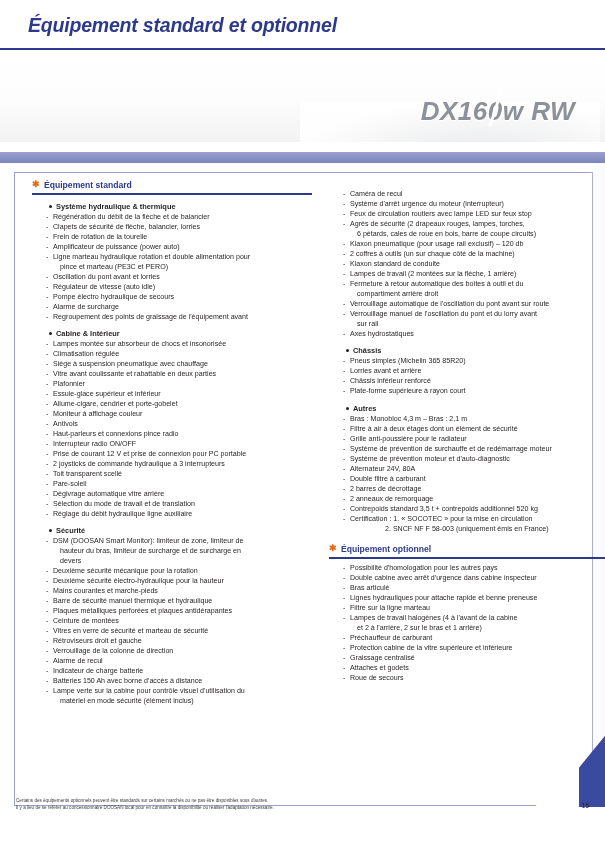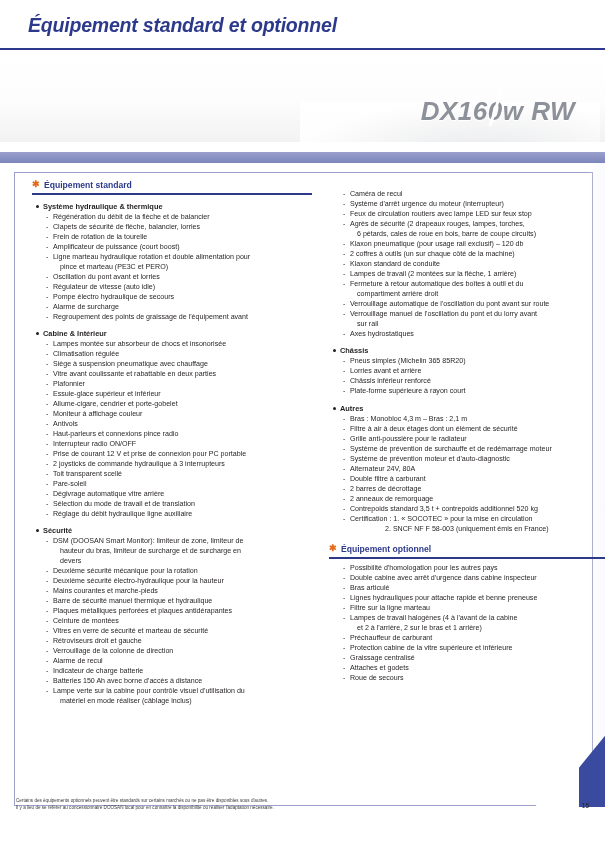--- a/index.html
+++ b/index.html
@@ -74,21 +74,21 @@
   }
   .sec-title .star{
     position:absolute;left:0;top:-1px;color:#e46b1b;font-size:9px;
   }
   .sec-rule{
     height:1.6px;background:#2d3a8c;margin:0 0 5px 0;
   }
 
   .grp{
     font-size:7.4px;font-weight:bold;color:#231f20;
-    margin:7px 0 2px 4px;padding-left:7px;position:relative;
+    margin:7px 0 2px 17px;padding-left:7px;position:relative;
   }
   .grp:before{
     content:"";position:absolute;left:0;top:3px;width:3px;height:3px;
     background:#231f20;border-radius:50%;
   }
   ul.items{
     list-style:none;margin:0 0 0 14px;padding:0;
   }
   ul.items li{
     font-size:7.1px;line-height:9.4px;color:#231f20;
@@ -154,21 +154,21 @@
         <span class="star">✱</span>
         <span>Équipement standard</span>
       </div>
       <div class="sec-rule"></div>
 
       <div class="grp">Système hydraulique &amp; thermique</div>
       <ul class="items">
         <li>Régénération du débit de la flèche et de balancier</li>
         <li>Clapets de sécurité de flèche, balancier, lorries</li>
         <li>Frein de rotation de la tourelle</li>
-        <li>Amplificateur de puissance (court boost)</li>
+        <li>Amplificateur de puissance (power auto)</li>
         <li>Ligne marteau hydraulique rotation et double alimentation pour</li>
         <li class="cont">pince et marteau (PE3C et PERO)</li>
         <li>Oscillation du pont avant et lorries</li>
         <li>Régulateur de vitesse (auto idle)</li>
         <li>Pompe électro hydraulique de secours</li>
         <li>Alarme de surcharge</li>
         <li>Regroupement des points de graissage de l'équipement avant</li>
       </ul>
 
       <div class="grp">Cabine &amp; Intérieur</div>
@@ -204,21 +204,21 @@
         <li>Barre de sécurité manuel thermique et hydraulique</li>
         <li>Plaques métalliques perforées et plaques antidérapantes</li>
         <li>Ceinture de montées</li>
         <li>Vitres en verre de sécurité et marteau de sécurité</li>
         <li>Rétroviseurs droit et gauche</li>
         <li>Verrouillage de la colonne de direction</li>
         <li>Alarme de recul</li>
         <li>Indicateur de charge batterie</li>
         <li>Batteries 150 Ah avec borne d'accès à distance</li>
         <li>Lampe verte sur la cabine pour contrôle visuel d'utilisation du</li>
-        <li class="cont">matériel en mode réaliser (câblage inclus)</li>
+        <li class="cont">matériel en mode sécurité (élément inclus)</li>
       </ul>
     </div>
 
     <div class="col col-right">
 
       <ul class="items" style="margin-top:10px;">
         <li>Caméra de recul</li>
         <li>Système d'arrêt urgence du moteur (interrupteur)</li>
         <li>Feux de circulation routiers avec lampe LED sur feux stop</li>
         <li>Agrès de sécurité (2 drapeaux rouges, lampes, torches,</li>

